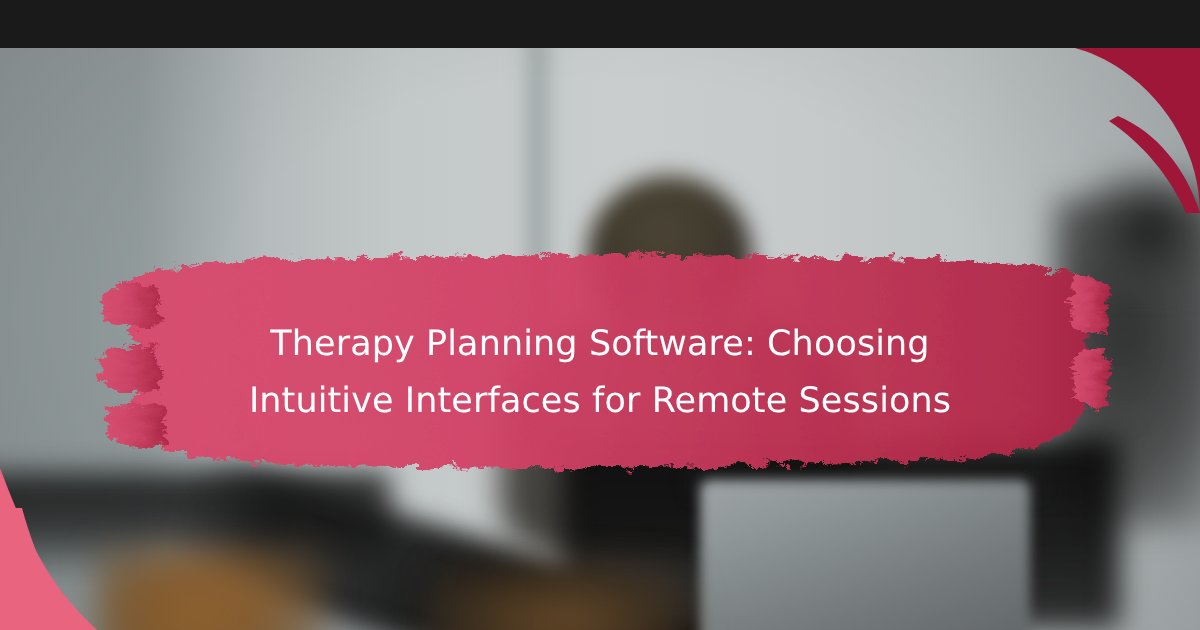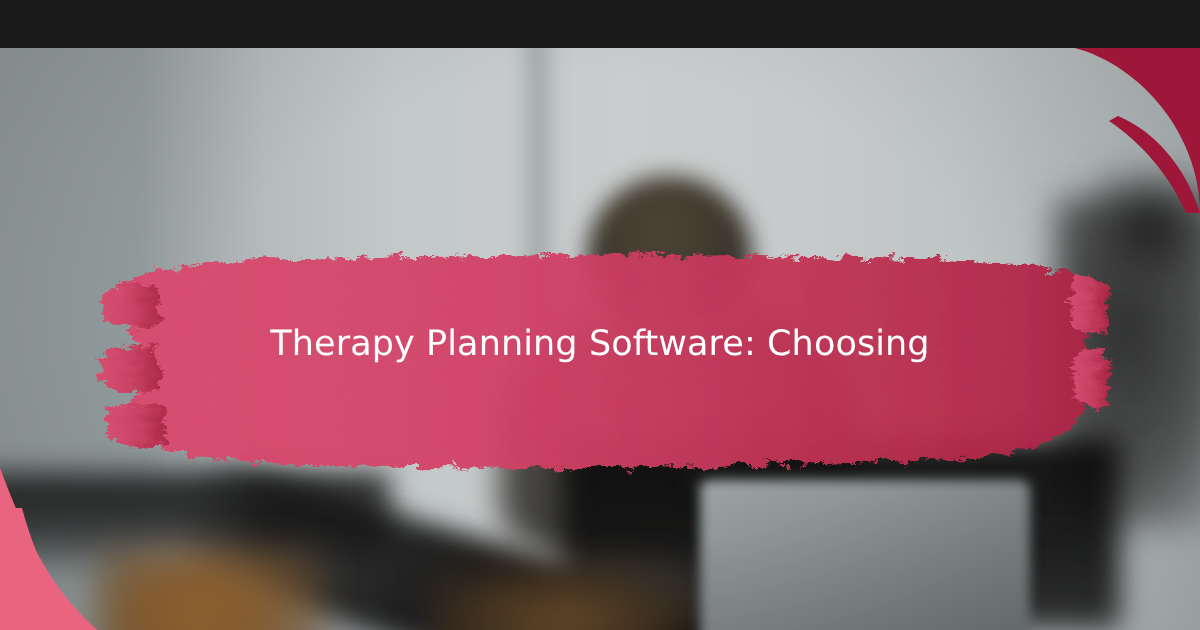--- a/index.html
+++ b/index.html
@@ -306,20 +306,21 @@
 
           <path d="M 978,36 C 996,32 1010,38 1014,52 L 1012,92 C 998,96 984,92 976,84 Z" fill="url(#brushGrad)"></path>
           <path d="M 982,110 C 1000,106 1014,112 1016,126 L 1012,168 C 998,172 984,166 978,156 Z" fill="url(#brushGrad)"></path>
         </g>
       </g>
     </svg>
   </div>
 
   <div class="title">
     <span class="line">Therapy Planning Software: Choosing</span>
+    <span class="line">Intuitive Interfaces for Remote Sessions</span>
   </div>
 
   <div class="corner-tr">
     <svg viewBox="0 0 170 165" xmlns="http://www.w3.org/2000/svg">
       <path d="M 45,0 L 170,0 L 170,165 C 170,110 140,55 92,22 C 76,11 60,4 45,0 Z" fill="#9e1638"></path>
       <path d="M 79,73 C 112,95 140,128 156,165 L 170,165 C 156,120 126,84 88,68 Z" fill="#9e1638"></path>
     </svg>
   </div>
 
   <div class="corner-bl">

